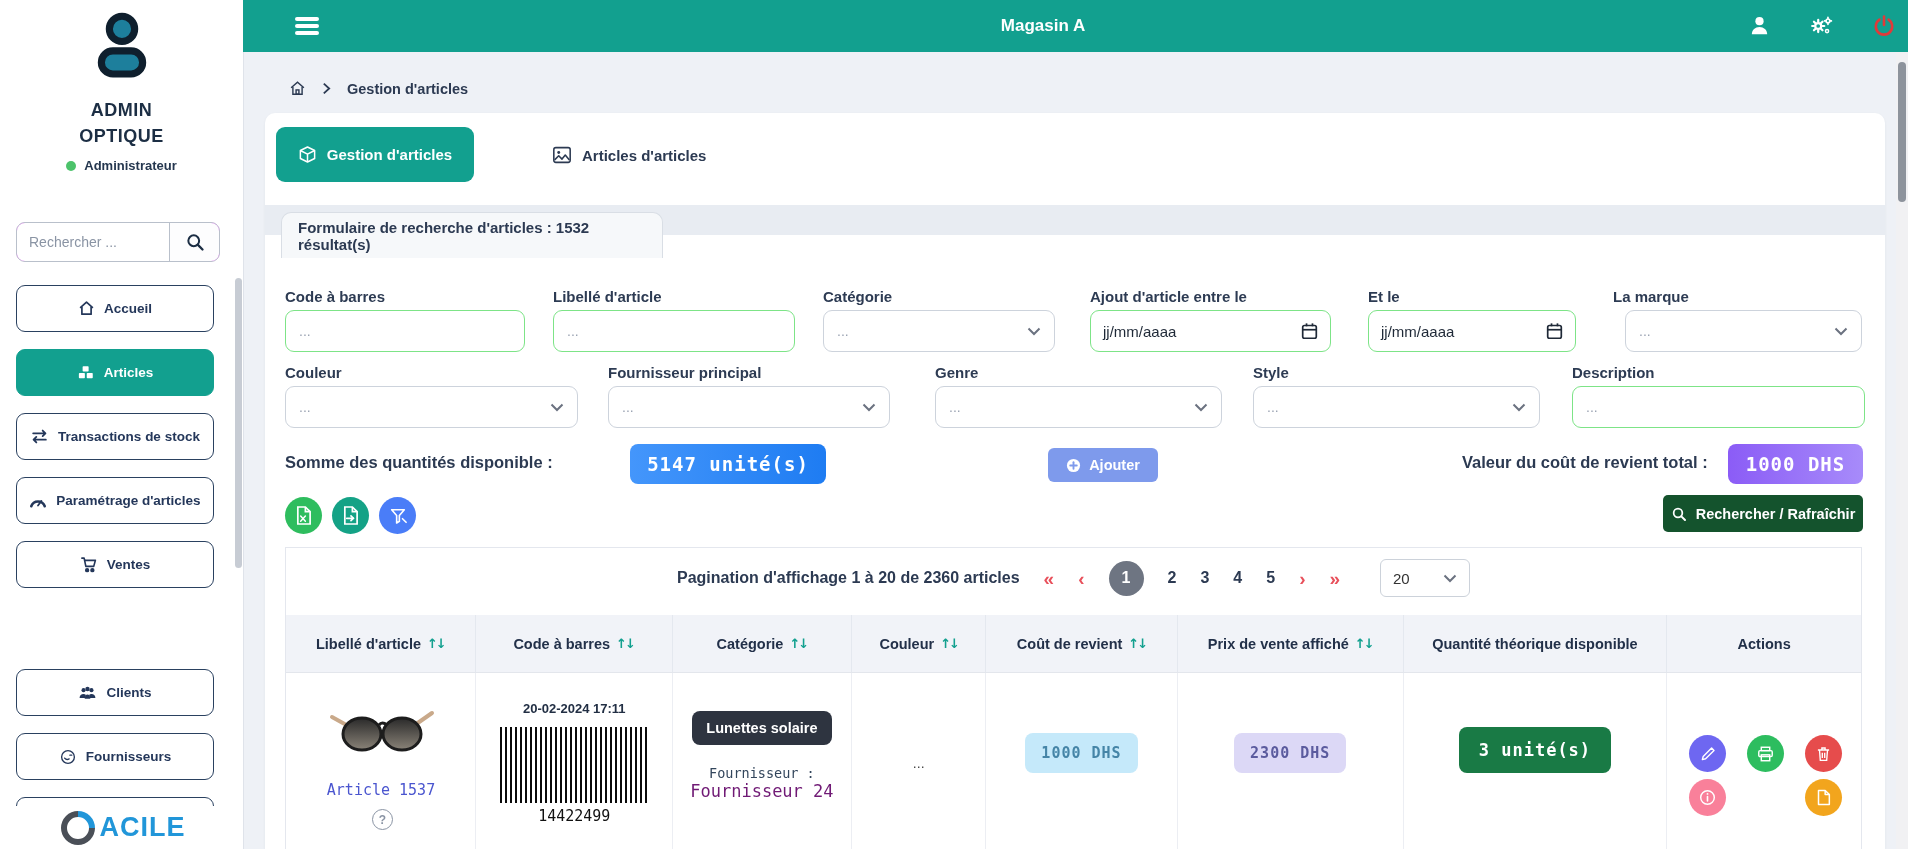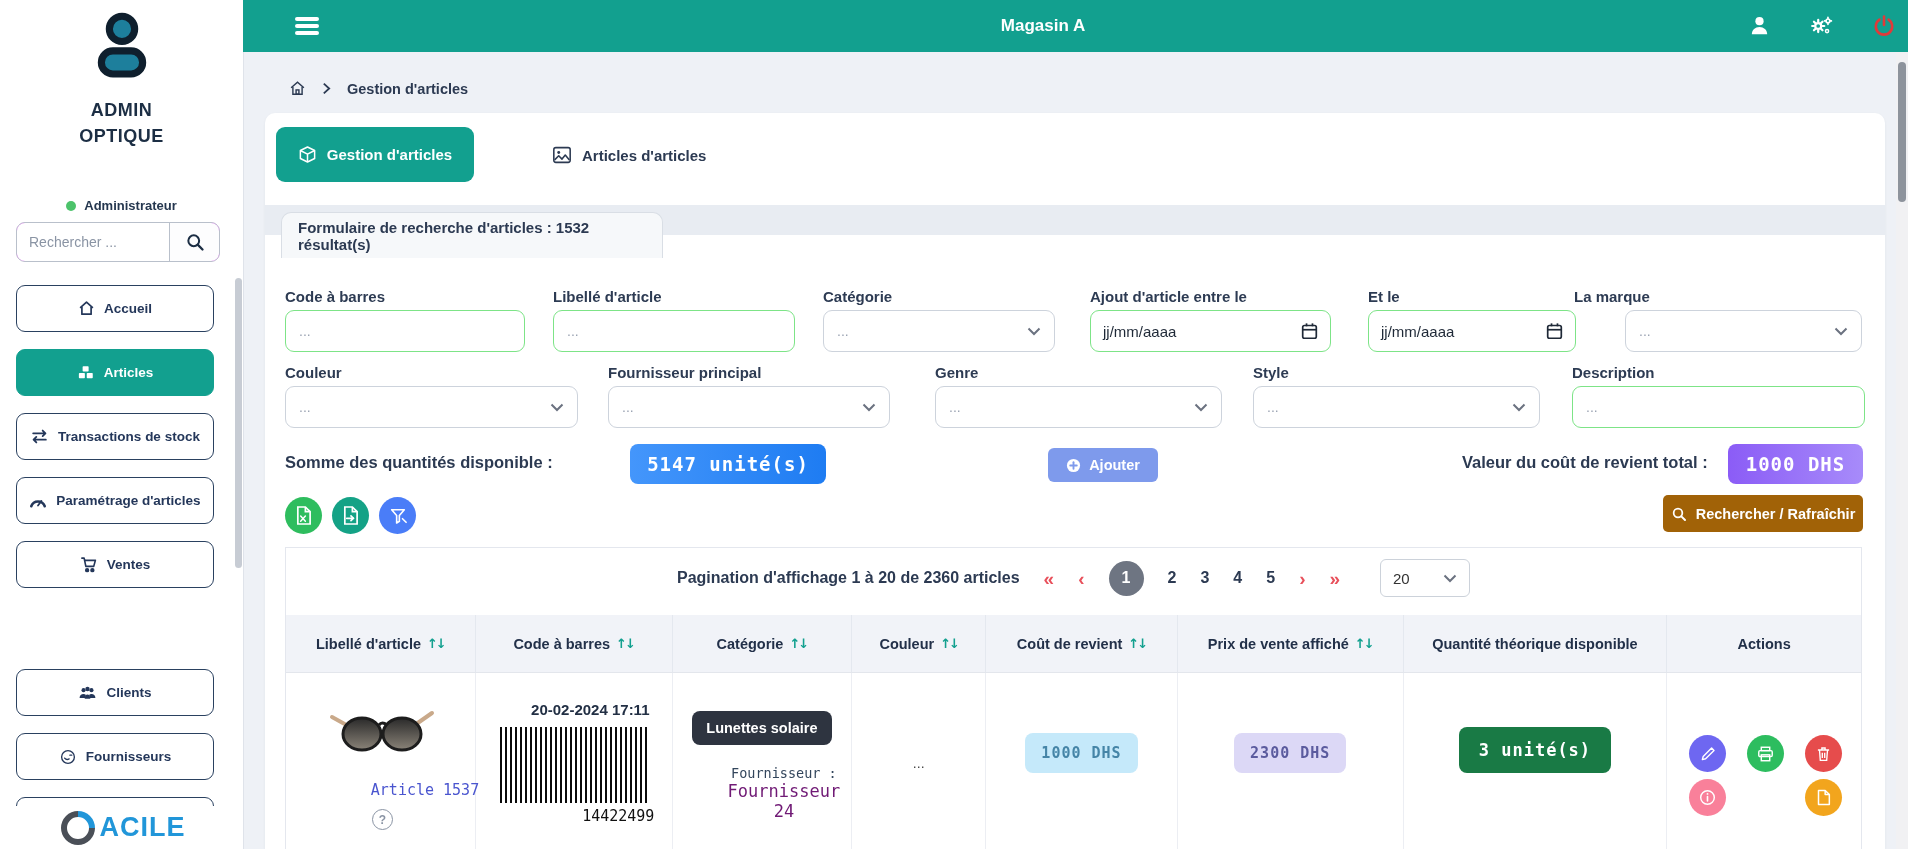--- a/index.html
+++ b/index.html
@@ -4,21 +4,21 @@
 <style>
   html,body{margin:0;padding:0;}
   body{width:1908px;height:849px;position:relative;overflow:hidden;
        background:#eef1f6;font-family:"Liberation Sans",sans-serif;color:#24375a;}
   .abs{position:absolute;}
   svg{display:block;}
 
   
   .sidebar{left:0;top:0;width:243px;height:849px;background:#fff;border-right:1px solid #dfe3ea;}
   .uname{width:243px;text-align:center;font-size:18px;font-weight:700;color:#1c2e44;letter-spacing:.5px;}
-  .role{width:243px;display:flex;justify-content:center;align-items:center;gap:8px;font-size:13px;font-weight:700;color:#25374f;margin-top:40px;}
+  .role{width:243px;display:flex;justify-content:center;align-items:center;gap:8px;font-size:13px;font-weight:700;color:#25374f;}
   .dot{width:10px;height:10px;border-radius:50%;background:#4cc36b;display:inline-block;}
   .searchgrp{left:16px;top:222px;width:202px;height:38px;border:1px solid #b9c0cb;border-radius:9px;display:flex;background:#d946ef;overflow:hidden;}
   .searchgrp input{flex:1;border:none;outline:none;padding:0 12px;font-size:14px;color:#333;font-family:"Liberation Sans",sans-serif;min-width:0;}
   .searchgrp input::placeholder{color:#8a94a4;}
   .searchbtn{width:50px;border:none;border-left:1px solid #b9c0cb;background:#fdfdfe;display:flex;align-items:center;justify-content:center;cursor:pointer;}
   .mitem{left:16px;width:196px;height:45px;border:1.6px solid #2a4160;border-radius:9px;background:#fff;
          display:flex;align-items:center;justify-content:center;gap:9px;font-size:13.5px;font-weight:700;color:#24375a;cursor:pointer;}
   .mitem.active{background:#12a08f;border-color:#12a08f;color:#fff;}
   .micon{display:flex;align-items:center;}
   .sb-thumb{left:235px;top:278px;width:7px;height:290px;background:#c7ccd4;border-radius:4px;}
@@ -54,40 +54,40 @@
   .fdate .val{color:#1f2937;font-size:15px;}
 
   .sumlabel{font-size:16.5px;font-weight:600;color:#2c3a52;}
   .pill{height:40px;border-radius:8px;display:flex;align-items:center;justify-content:center;color:#fff;
         font-family:"DejaVu Sans Mono",monospace;font-weight:700;font-size:19px;letter-spacing:1px;}
   .pill-blue{background:linear-gradient(90deg,#4496fb,#1e7cf2);}
   .pill-purple{background:linear-gradient(90deg,#8b5cf6,#a78bfa);}
   .addbtn{left:1048px;top:448px;width:110px;height:34px;background:#7e9aec;border:none;border-radius:6px;color:#fff;font-size:14.5px;font-weight:600;
           display:flex;align-items:center;justify-content:center;gap:8px;cursor:pointer;font-family:"Liberation Sans",sans-serif;}
   .circlebtn{width:37px;height:37px;border-radius:50%;border:none;display:flex;align-items:center;justify-content:center;cursor:pointer;}
-  .searchbig{left:1663px;top:495px;width:200px;height:37px;background:#a16207;border:none;border-radius:5px;color:#fff;font-size:14.5px;font-weight:600;
+  .searchbig{left:1663px;top:495px;width:200px;height:37px;background:#14532d;border:none;border-radius:5px;color:#fff;font-size:14.5px;font-weight:600;
              display:flex;align-items:center;justify-content:center;gap:9px;cursor:pointer;font-family:"Liberation Sans",sans-serif;}
 
   
   .tpanel{left:285px;top:547px;width:1577px;height:302px;background:#fff;border:1px solid #e4e7ee;box-sizing:border-box;}
   .pagerow{left:285px;top:556px;width:1577px;height:44px;display:flex;align-items:center;justify-content:center;gap:24px;}
   .pinfo{font-size:16px;font-weight:600;color:#2c3a52;}
   .parrow{color:#e8505b;font-size:19px;font-weight:700;cursor:pointer;line-height:1;}
   .pnum{font-size:16px;font-weight:600;color:#2c3a52;cursor:pointer;}
   .pnum.active{width:35px;height:35px;border-radius:50%;background:#6e7582;color:#fff;display:flex;align-items:center;justify-content:center;}
   .psize{width:90px;height:38px;border:1px solid #ccd2da;border-radius:6px;display:flex;align-items:center;justify-content:space-between;padding:0 12px;box-sizing:border-box;margin-left:16px;cursor:pointer;}
   .psize .val{font-size:15px;color:#333;}
 
   .thead{left:286px;top:615px;width:1575px;height:57px;display:flex;background:#f1f3f8;}
   .th{display:flex;align-items:center;justify-content:center;gap:6px;font-size:14.5px;font-weight:600;color:#223049;
       border-right:1px solid #e4e8ef;box-sizing:border-box;text-align:center;cursor:pointer;}
   .sort{color:#12a08f;font-size:13px;letter-spacing:-2px;font-family:"DejaVu Sans",sans-serif;}
   .trow{left:286px;top:672px;width:1575px;height:240px;display:flex;background:#fff;border-top:1px solid #e3e6ec;}
   .td{border-right:1px solid #eceef3;box-sizing:border-box;position:relative;}
-  .mono{font-family:"DejaVu Sans Mono",monospace;padding-left:44px;}
+  .mono{font-family:"DejaVu Sans Mono",monospace;}
   .artlink{color:#4a55cf;font-size:15px;cursor:pointer;}
   .qmark{width:19px;height:19px;border:1.4px solid #8a94a4;border-radius:50%;color:#8a94a4;font-size:12px;font-weight:700;
          display:flex;align-items:center;justify-content:center;cursor:pointer;}
   .barcode{width:150px;height:76px;background:
      repeating-linear-gradient(90deg,#0a0a0a 0 2px,#fff 2px 5px),
      repeating-linear-gradient(90deg,#0a0a0a 0 1px,rgba(255,255,255,0) 1px 9px);}
   .catbadge{background:#2e3440;color:#fff;font-size:14.5px;font-weight:700;padding:9px 14px;border-radius:8px;display:inline-block;}
   .cellpill{border-radius:8px;font-family:"DejaVu Sans Mono",monospace;font-weight:700;letter-spacing:1px;display:inline-block;}
   .pill-cost{background:#c5e9fa;color:#4585a7;font-size:15px;padding:11px 16px;}
   .pill-price{background:#dcd8f6;color:#5b5b9e;font-size:15px;padding:11px 16px;}
@@ -291,21 +291,21 @@
 </div>
 
 <div class="abs strip"></div>
 <div class="abs formtab">Formulaire de recherche d'articles : 1532 résultat(s)</div>
 
 <div class="abs flabel" style="left:285px;top:288px">Code à barres</div>
 <div class="abs flabel" style="left:553px;top:288px">Libellé d'article</div>
 <div class="abs flabel" style="left:823px;top:288px">Catégorie</div>
 <div class="abs flabel" style="left:1090px;top:288px">Ajout d'article entre le</div>
 <div class="abs flabel" style="left:1368px;top:288px">Et le</div>
-<div class="abs flabel" style="left:1574px;top:288px">La marque</div>
+<div class="abs flabel" style="left:1613px;top:288px">La marque</div>
 
 <div class="abs finput" style="left:285px;top:310px;width:240px">
   <input placeholder="..." style="">
 </div>
 <div class="abs finput" style="left:553px;top:310px;width:242px">
   <input placeholder="..." style="">
 </div>
 <div class="abs fselect" style="left:823px;top:310px;width:232px">
   <span class="val">...</span>
   <svg width="14" height="9" viewBox="0 0 14 9" fill="none" stroke="#6b7280" stroke-width="2">
@@ -491,21 +491,21 @@
       <path d="M26 20 8 10" stroke="#c9a98a" stroke-width="4" stroke-linecap="round"></path>
       <ellipse cx="38" cy="27" rx="19" ry="16" fill="url(#lens)" stroke="#1d1d1d" stroke-width="3"></ellipse>
       <ellipse cx="78" cy="27" rx="19" ry="16" fill="url(#lens)" stroke="#1d1d1d" stroke-width="3"></ellipse>
       <path d="M55 18q3-4 8 0" fill="none" stroke="#1d1d1d" stroke-width="3"></path>
     </svg>
     <div class="abs mono artlink" style="left:0;top:108px;width:190px;text-align:center">Article 1537</div>
     <div class="abs qmark" style="left:86px;top:136px">?</div>
   </div>
 
   <div class="td" style="width:197px">
-    <div class="abs" style="left:16px;top:28px;width:197px;text-align:center;font-size:15px;font-weight:700;color:#222f44">20-02-2024 17:11</div>
+    <div class="abs" style="left:0;top:28px;width:197px;text-align:center;font-size:13px;font-weight:700;color:#222f44">20-02-2024 17:11</div>
     <div class="abs barcode" style="left:24px;top:54px"></div>
     <div class="abs mono" style="left:0;top:134px;width:197px;text-align:center;font-size:15px;color:#111">14422499</div>
   </div>
 
   <div class="td" style="width:180px;text-align:center">
     <div style="margin-top:38px"><span class="catbadge">Lunettes solaire</span></div>
     <div class="mono" style="margin-top:20px;font-size:13.5px;color:#33465c">Fournisseur :</div>
     <div class="mono" style="margin-top:0;font-size:17px;color:#701a75">Fournisseur 24</div>
   </div>
 

